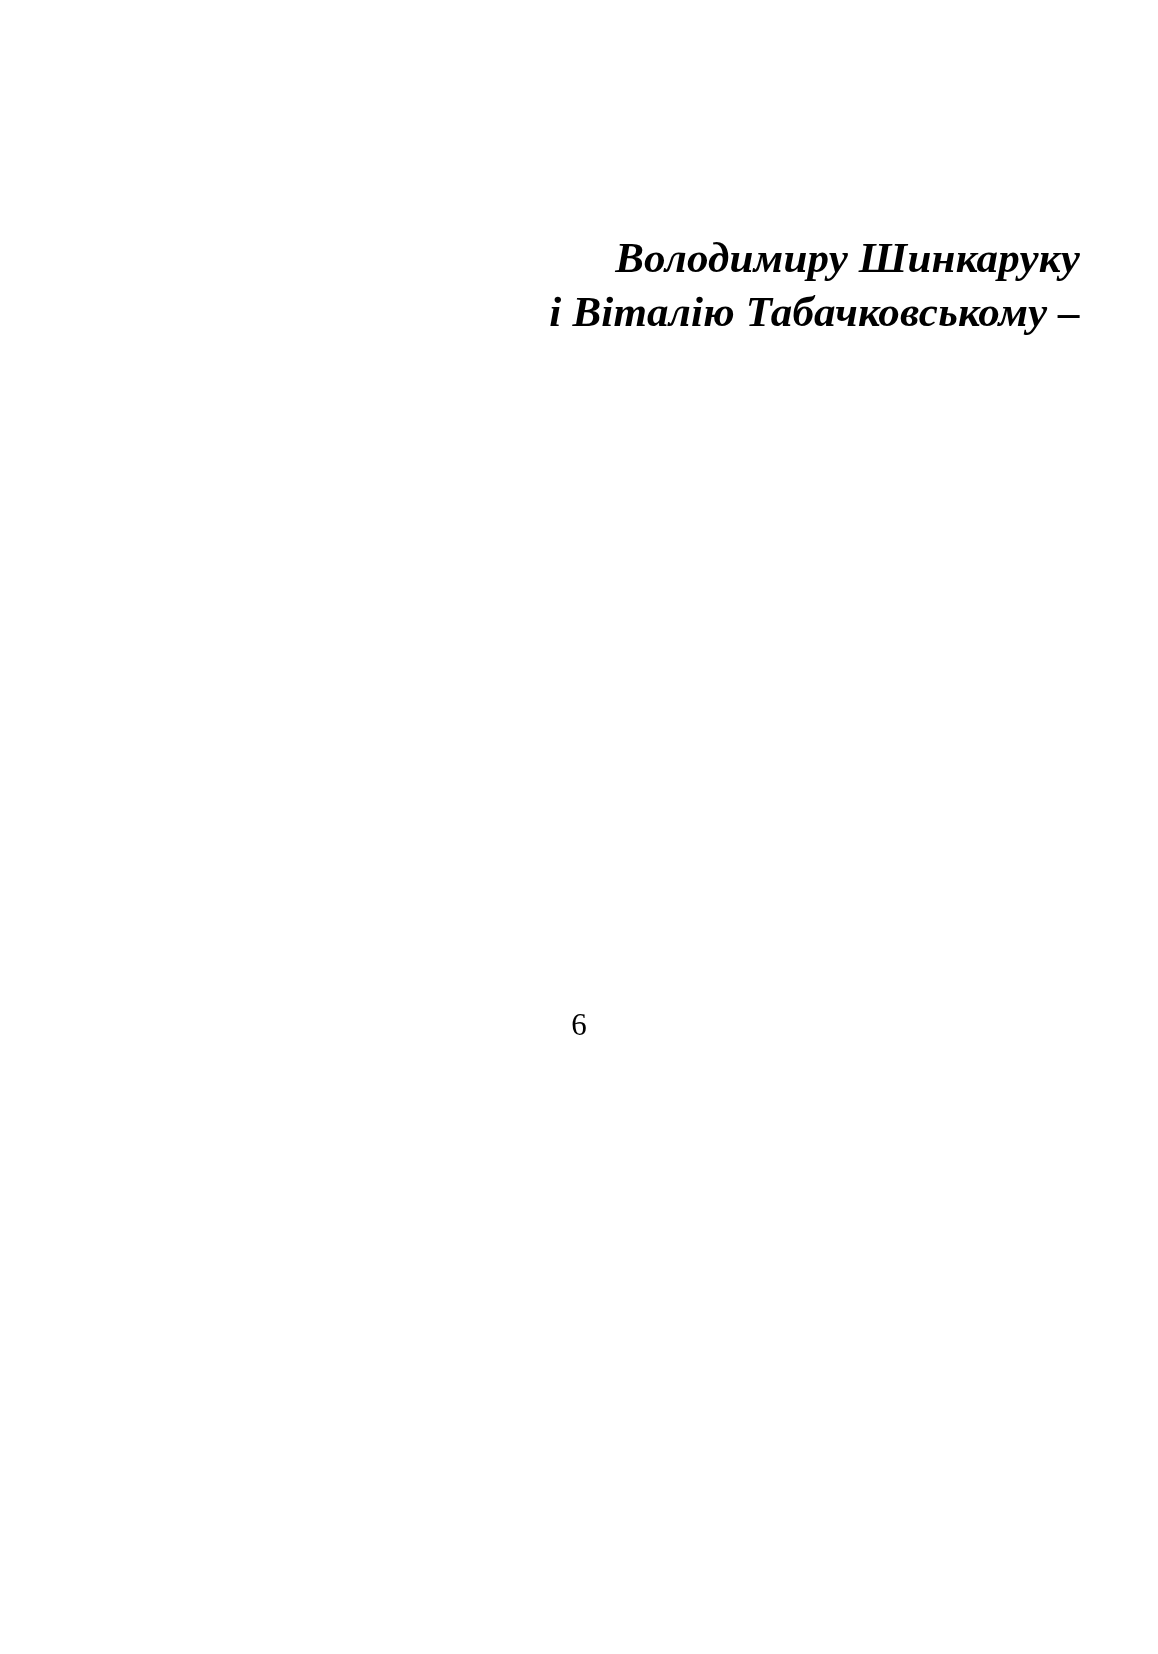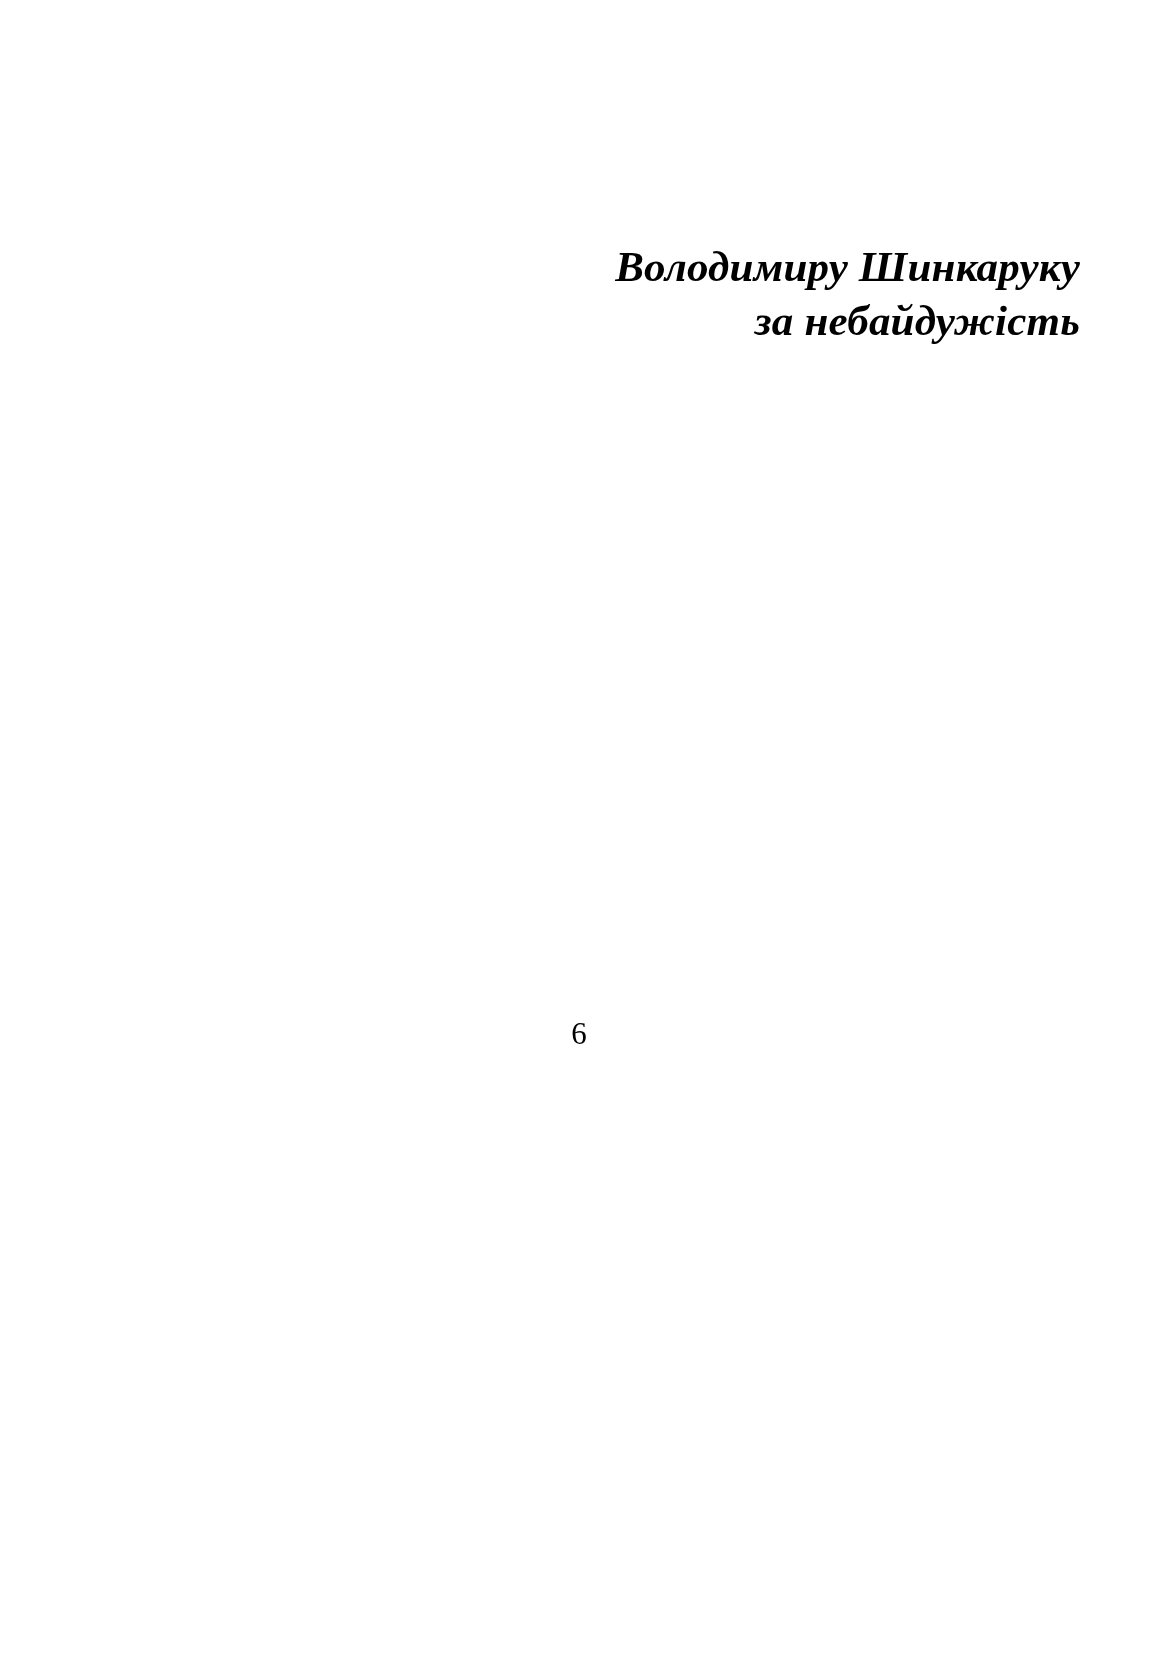--- a/index.html
+++ b/index.html
@@ -4,21 +4,21 @@
 <style>
   html, body {
     margin: 0;
     padding: 0;
     background: #ffffff;
   }
   .page {
     position: relative;
     width: 1158px;
     height: 1158px;
-    margin: 12px auto;
+    margin: 3px auto;
     background: #ffffff;
     overflow: hidden;
     font-family: "Liberation Serif", "DejaVu Serif", serif;
     color: #000000;
   }
   .dedication {
     position: absolute;
     top: 228px;
     left: 0;
     right: 78px;
@@ -45,18 +45,18 @@
     letter-spacing: 0;
   }
 </style>
 </head>
 <body>
 
 <div class="page">
 
   <div class="dedication">
     <span class="line">Володимиру Шинкаруку</span>
-    <span class="line">за небайдужість</span>
+    <span class="line">і Віталію Табачковському –</span>
   </div>
 
   <div class="folio">6</div>
 
 </div>
 
 </body></html>

